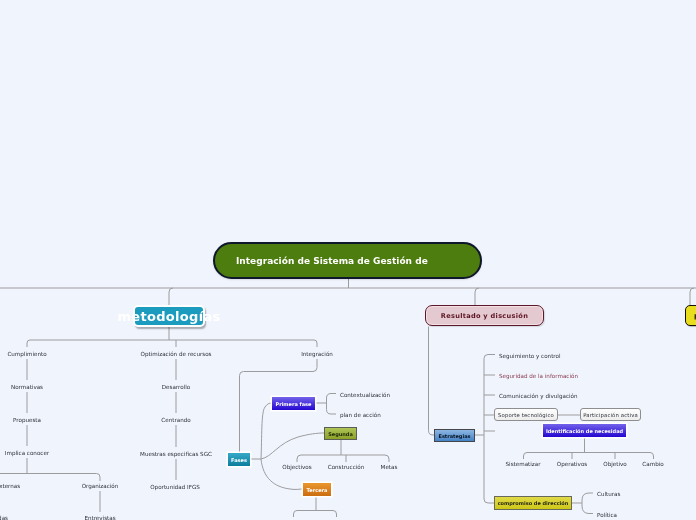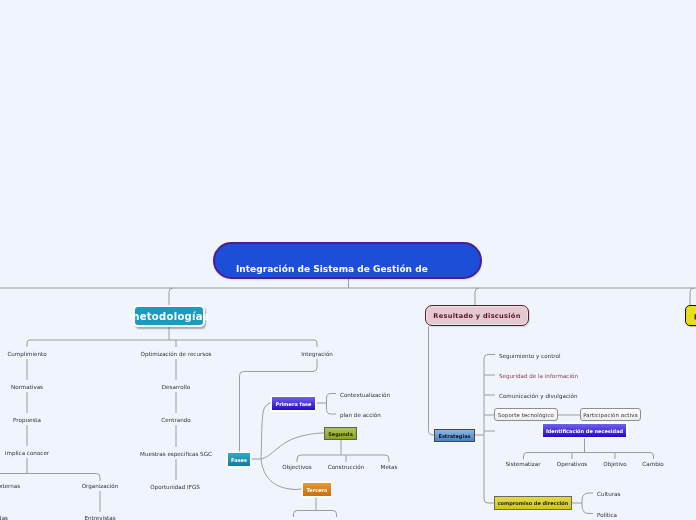--- a/index.html
+++ b/index.html
@@ -12,33 +12,33 @@
 
   .abs{position:absolute;box-sizing:border-box;white-space:nowrap;}
 
   
   .leaf{font-size:5.6px;color:#2b2f37;letter-spacing:0px;
         transform:translate(-50%,-50%);line-height:7px;}
   .leaf.lft{transform:translate(0,-50%);}
   .leaf.red{color:#87394b;}
 
   
-  #root{left:213px;top:242px;width:269px;height:37px;background:#1d4ed8;
-        border-radius:19px;border:2px solid #4c1d95;
+  #root{left:213px;top:242px;width:269px;height:37px;background:#4d7c0f;
+        border-radius:19px;border:2px solid #0f172a;
         color:#fff;font-weight:bold;font-size:9px;letter-spacing:.02px;
-        line-height:11px;padding:20px 0 0 21px;
+        line-height:11px;padding:12px 0 0 21px;
         box-shadow:0 1px 2px rgba(0,0,0,.10);}
 
   
   .l1{display:flex;align-items:center;justify-content:center;
       font-weight:bold;letter-spacing:.3px;}
   #n-met{left:133px;top:305px;width:72px;height:22px;background:#1b9cbe;color:#fff;
-         font-size:10px;border:2px solid #fff;border-radius:5px;
+         font-size:13px;border:2px solid #fff;border-radius:5px;
          box-shadow:1.5px 2px 1.5px -0.5px rgba(0,0,0,.30);}
-  #n-res{left:425px;top:305px;width:104px;height:21px;background:#e5c9d0;color:#5c1424;
+  #n-res{left:425px;top:305px;width:119px;height:21px;background:#e5c9d0;color:#5c1424;
          font-size:6.6px;border:1.6px solid #5e1728;border-radius:7px;
          box-shadow:inset 0 0 0 1px rgba(255,255,255,.45),1px 1px 1px rgba(0,0,0,.12);}
   #n-pro{left:685px;top:305px;width:48px;height:21px;background:#e8de1e;color:#18180c;
          font-size:7px;border:1.5px solid #111109;border-radius:5px;
          justify-content:flex-start;padding-left:8px;
          box-shadow:1px 1px 1px rgba(0,0,0,.25);}
 
   
   .chip{display:flex;align-items:center;justify-content:center;
         font-size:5px;font-weight:bold;letter-spacing:0px;}

